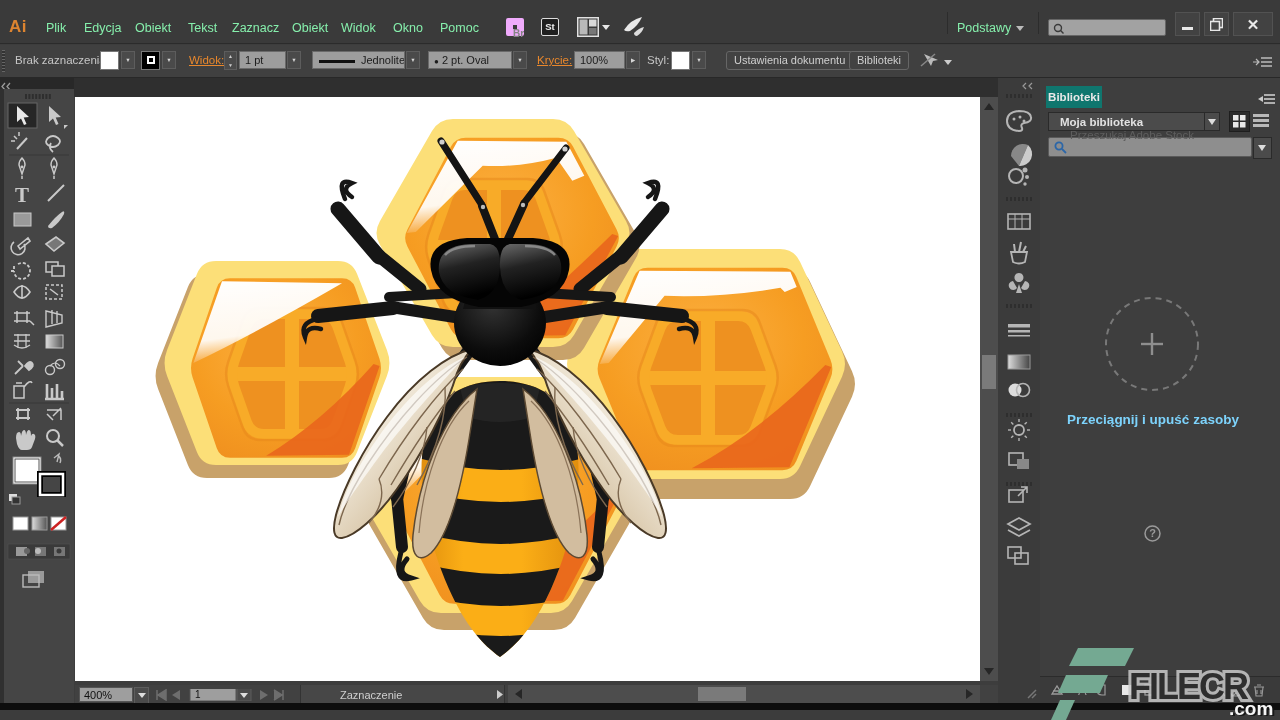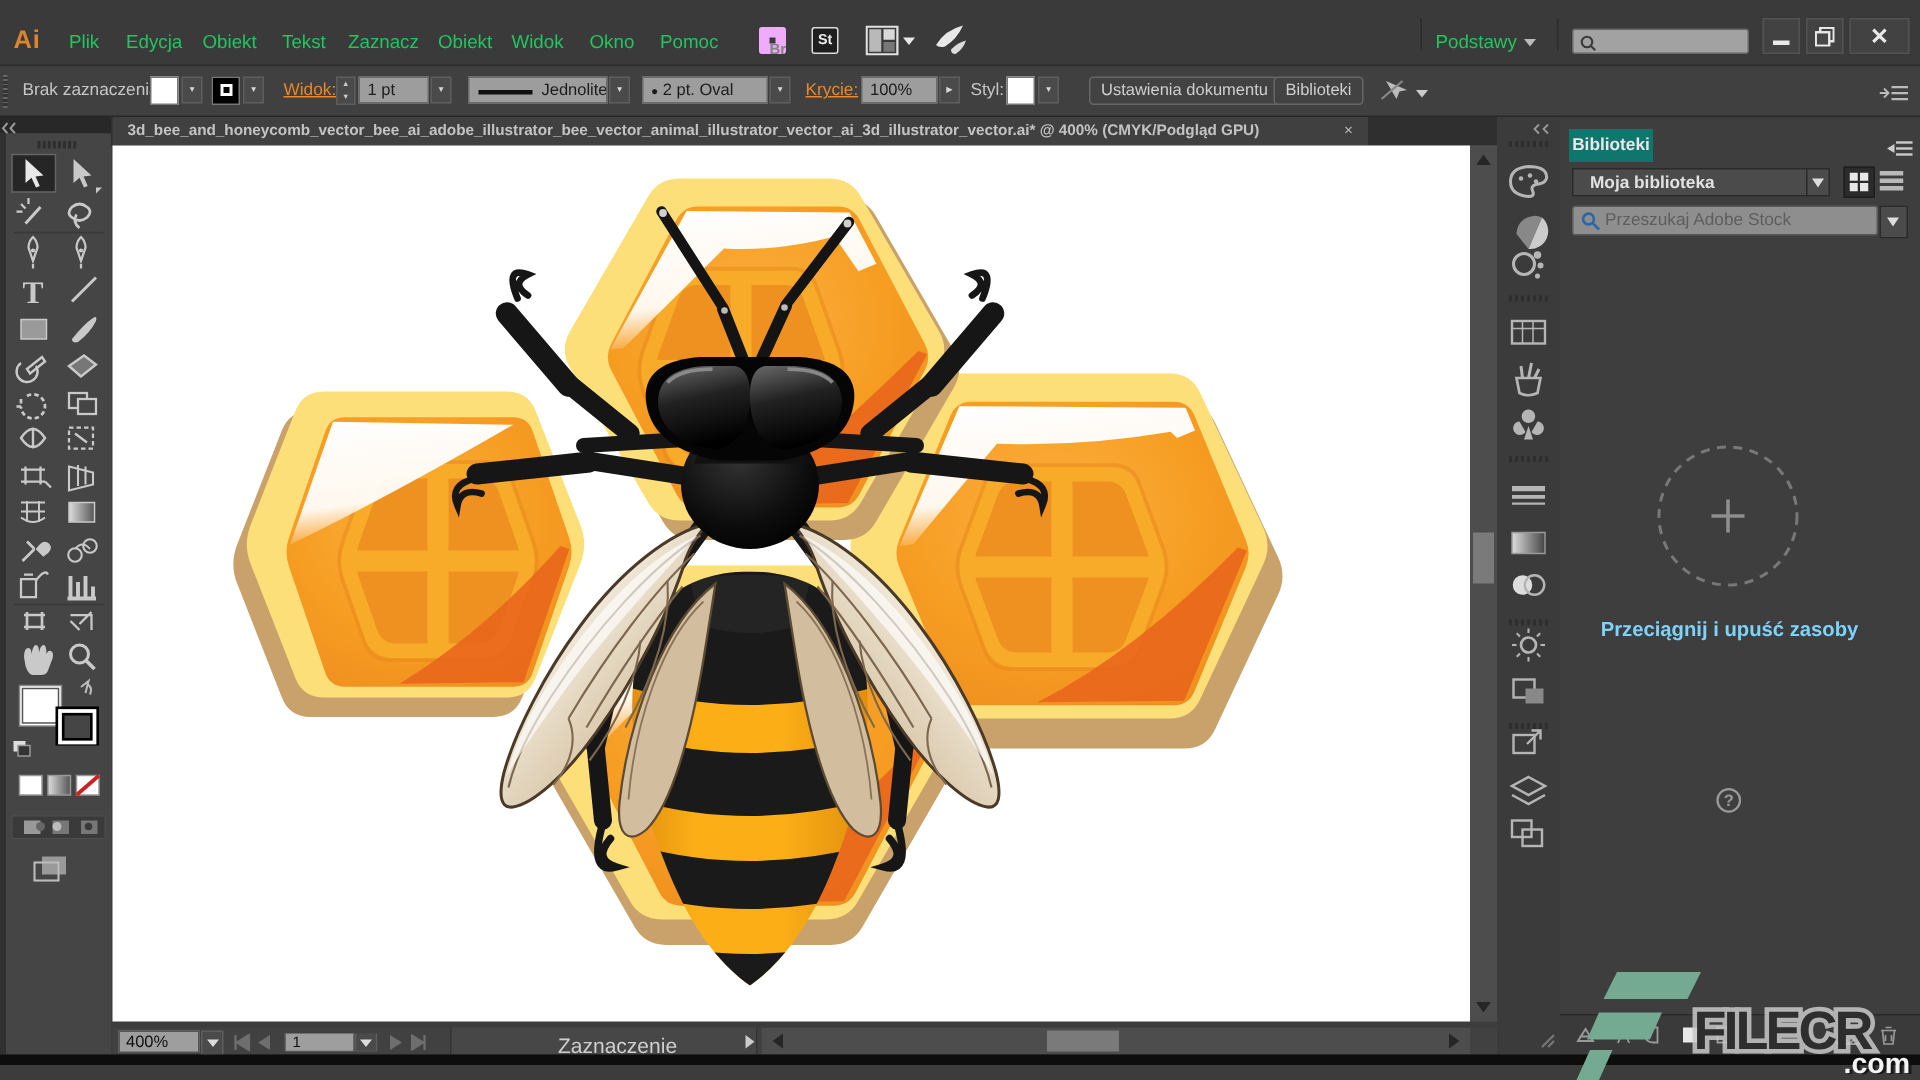--- a/index.html
+++ b/index.html
@@ -1,21 +1,21 @@
 <!DOCTYPE html>
 <html><head><meta charset="utf-8">
 <style>
 *{margin:0;padding:0;box-sizing:border-box}
 html,body{width:1280px;height:720px;overflow:hidden;background:#3d3d3d;font-family:"Liberation Sans",sans-serif}
 .abs{position:absolute}
 #app{position:relative;width:1280px;height:600px}
 
 #menubar{left:0;top:0;width:1280px;height:44px;background:#3a3a3a;border-bottom:1px solid #2b2b2b}
 #ctrlbar{left:0;top:45px;width:1280px;height:33px;background:#404040;border-bottom:1px solid #282828}
-.menu{color:#22c55e;font-size:12.5px;top:21px}
+.menu{color:#86efac;font-size:12.5px;top:21px}
 .ai{color:#dd8430;font-weight:bold;font-size:17px;left:9px;top:17px;letter-spacing:0.5px}
 .lbl{color:#c6c6c6;font-size:11.5px;top:54px}
 .olbl{color:#e8872c;font-size:11.5px;top:54px;text-decoration:underline}
 .field{background:#9d9d9d;border:1px solid #6a6a6a;color:#1c1c1c;font-size:11px;height:18px;top:51px;line-height:16px;padding-left:5px;white-space:nowrap;overflow:hidden}
 .dbtn{background:#4a4a4a;border:1px solid #5d5d5d;height:18px;width:14px;top:51px;color:#d6d6d6;text-align:center;font-size:5.5px;line-height:17px}
 .btn{background:#424242;border:1px solid #666;border-radius:3px;color:#cfcfcf;font-size:11px;height:19px;top:51px;line-height:17px;padding:0 7px}
 .sw{height:19px;width:19px;top:51px;border:1px solid #777}
 .wbtn{top:12px;height:24px;color:#e9e9e9;text-align:center;background:#424242;border:1px solid #525252}
 
 #toolhead{left:0;top:78px;width:74px;height:11px;background:#282828}
@@ -204,21 +204,20 @@
       <circle cx="23" cy="462" r="3" fill="#666"></circle>
 <rect x="31" y="458" width="11" height="9" fill="#777"></rect>
       <circle cx="34" cy="462" r="3" fill="#bbb"></circle>
 <rect x="50" y="458" width="11" height="9" fill="#777"></rect>
       <circle cx="55" cy="462" r="2.5" fill="#3a3a3a"></circle>
 <rect x="24" y="482" width="16" height="12" fill="#9a9a9a"></rect>
       <rect x="19" y="486" width="16" height="12" fill="none" stroke="#bbb" stroke-width="1.4"></rect>
 </svg>
 
 <div class="abs" id="tabrow"></div>
-<div class="abs" id="tab">3d_bee_and_honeycomb_vector_bee_ai_adobe_illustrator_bee_vector_animal_illustrator_vector_ai_3d_illustrator_vector.ai* @ 400% (CMYK/Podgląd GPU)<span style="position:absolute;right:10px;top:0;font-weight:normal;color:#bbb">×</span></div>
 <div class="abs" id="canvas"></div>
 <svg class="abs" style="left:75px;top:97px" width="905" height="584" viewBox="0 0 905 584" xmlns="http://www.w3.org/2000/svg">
 <defs>
 <radialGradient id="og1" cx="0.45" cy="0.38" r="0.78">
           <stop offset="0" stop-color="#fcb041"></stop>
           <stop offset="0.55" stop-color="#f69d22"></stop>
           <stop offset="1" stop-color="#ee8c1e"></stop>
         </radialGradient>
 <radialGradient id="og2" cx="0.45" cy="0.38" r="0.78">
           <stop offset="0" stop-color="#fcb041"></stop>
@@ -540,21 +539,21 @@
         <rect x="0" y="0" width="16" height="3"></rect>
         <rect x="0" y="5" width="16" height="3"></rect>
         <rect x="0" y="10" width="16" height="3"></rect>
       </g>
     </svg>
 <div class="abs" style="left:1048px;top:137px;width:204px;height:20px;background:#8e8e8e;border:1px solid #5a5a5a;border-radius:2px"></div>
 <svg class="abs" style="left:1054px;top:141px" width="13" height="13">
       <circle cx="5" cy="5" r="3.6" fill="none" stroke="#2b66a8" stroke-width="1.8"></circle>
       <line x1="8" y1="8" x2="12" y2="12" stroke="#2b66a8" stroke-width="1.8"></line>
     </svg>
-<div class="abs" style="left:1070px;top:141px;color:#5e5e5e;font-size:11.5px">Przeszukaj Adobe Stock</div>
+<div class="abs" style="left:1070px;top:129px;color:#5e5e5e;font-size:11.5px">Przeszukaj Adobe Stock</div>
 <div class="abs" style="left:1253px;top:137px;width:19px;height:22px;background:#4b4b4b;border:1px solid #2a2a2a"></div>
 <div class="abs" style="left:1258px;top:145px;width:0;height:0;border-left:4.5px solid transparent;border-right:4.5px solid transparent;border-top:6px solid #ddd"></div>
 <svg class="abs" style="left:1104px;top:296px" width="96" height="96">
       <circle cx="48" cy="48" r="46" fill="none" stroke="#787878" stroke-width="2" stroke-dasharray="6 5"></circle>
       <line x1="48" y1="37" x2="48" y2="59" stroke="#8e8e8e" stroke-width="2.4"></line>
       <line x1="37" y1="48" x2="59" y2="48" stroke="#8e8e8e" stroke-width="2.4"></line>
     </svg>
 <div class="abs" style="left:1040px;top:412px;width:226px;text-align:center;color:#7dd3fc;font-size:13.5px;font-weight:bold">Przeciągnij i upuść zasoby</div>
 <svg class="abs" style="left:1144px;top:525px" width="17" height="17">
       <circle cx="8.5" cy="8.5" r="7.5" fill="none" stroke="#9a9a9a" stroke-width="1.5"></circle>
@@ -583,21 +582,21 @@
       <rect x="34" y="-1" width="46" height="13" fill="#9e9e9e" stroke="#555"></rect>
       <text x="39" y="9" font-size="10" fill="#111" font-family="Liberation Sans">1</text>
       <rect x="81" y="-1" width="14" height="13" fill="#4a4a4a" stroke="#5d5d5d"></rect>
       <path d="M84 4 l4 5 4 -5z" fill="#ddd"></path>
       <g fill="#6e6e6e">
         <path d="M104 1 l8 5 -8 5z"></path>
         <path d="M118 1 l8 5 -8 5 M127 1 l0 10" stroke="#6e6e6e" stroke-width="1.5"></path>
       </g>
     </svg>
 <div class="abs" style="left:300px;top:685px;width:205px;height:18px;background:#474747;border-left:1px solid #333;border-right:1px solid #333"></div>
-<div class="abs" style="left:372px;top:689px;color:#cfcfcf;font-size:14px">Zaznaczenie</div>
+<div class="abs" style="left:340px;top:689px;color:#cfcfcf;font-size:11px">Zaznaczenie</div>
 <svg class="abs" style="left:495px;top:689px" width="10" height="11">
       <path d="M2 1 l6 4.5 -6 4.5z" fill="#ccc"></path>
     </svg>
 <svg class="abs" style="left:508px;top:685px" width="472" height="18">
       <rect width="472" height="18" fill="#4d4d4d"></rect>
       <path d="M7 9 L14 4 L14 14 Z" fill="#262626"></path>
       <path d="M465 9 L458 4 L458 14 Z" fill="#262626"></path>
       <rect x="190" y="2" width="48" height="14" fill="#7a7a7a"></rect>
     </svg>
 

